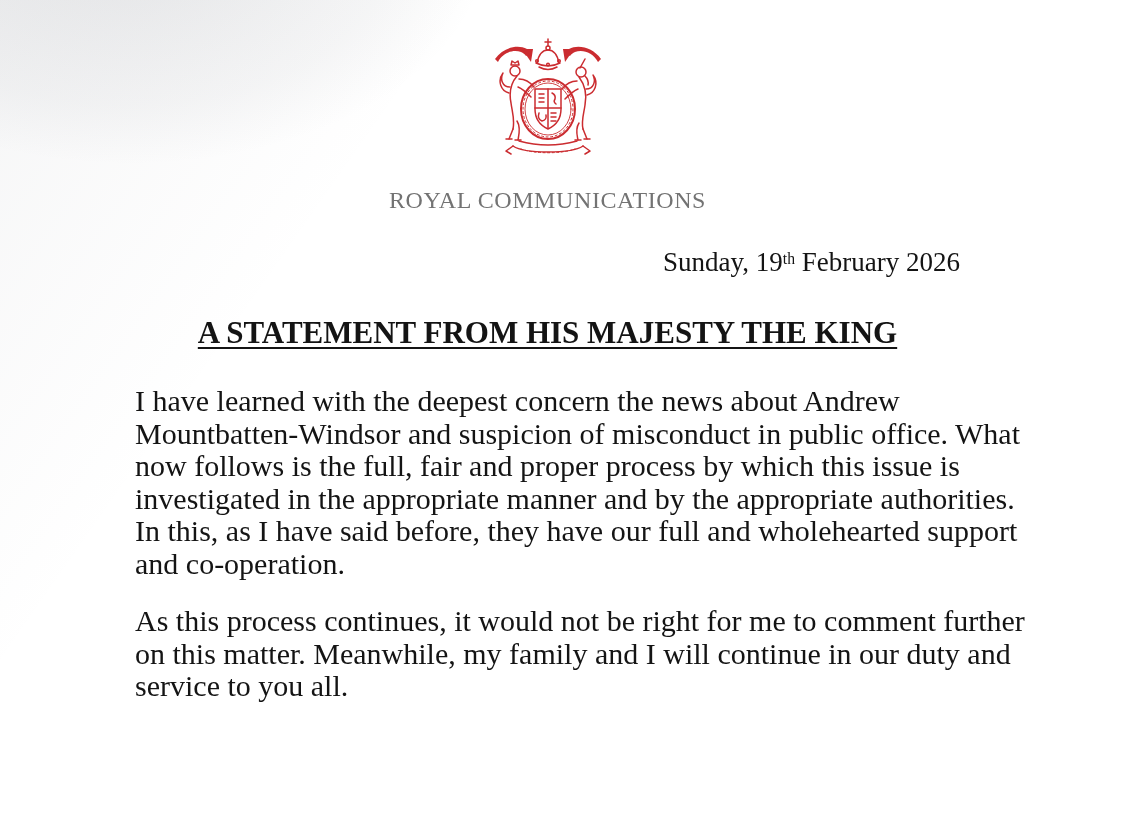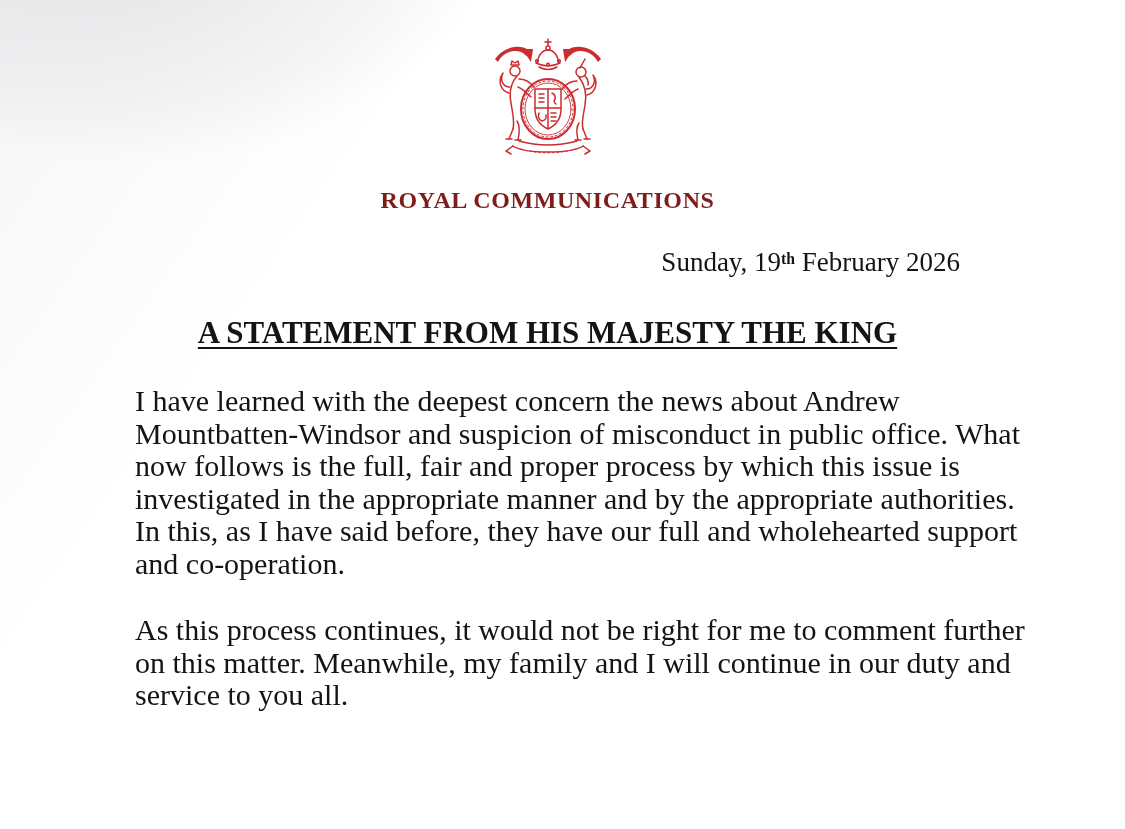--- a/index.html
+++ b/index.html
@@ -35,58 +35,56 @@
     height: 126px;
     margin: 36px auto 0 auto;
   }
   .crest svg { display: block; width: 100%; height: 100%; }
   .org-title {
     margin-top: 24px;
     text-align: center;
     font-size: 24px;
     line-height: 28px;
     letter-spacing: 0.6px;
-    color: #7f1d1d;
+    color: #737373;
     white-space: pre;
-    font-weight: bold;
   }
   .date-line {
     margin-top: 32px;
     text-align: right;
     font-size: 27px;
     line-height: 33px;
     white-space: pre;
   }
   .date-line sup {
     font-size: 0.58em;
     vertical-align: baseline;
     position: relative;
     top: -0.45em;
-    font-weight: bold;
   }
   .statement-title {
     margin: 34px 0 0 0;
     text-align: center;
     font-size: 31px;
     line-height: 33px;
     font-weight: bold;
     text-decoration: underline;
     text-decoration-thickness: 2px;
     text-underline-offset: 4px;
     white-space: pre;
   }
   .body-para {
     margin: 0;
     font-size: 30px;
     line-height: 32.5px;
     white-space: pre;
   }
   .p1 { margin-top: 36px; }
   .p2 { margin-top: 24px; }
-  .p3 { margin-top: 34px; }
+  .p3 { margin-top: 25px; }
   .signature { margin-top: 26px; }
 </style>
 </head>
 <body>
 
 <div class="page">
   <div class="corner-shade"></div>
 
   <div class="content">
 

